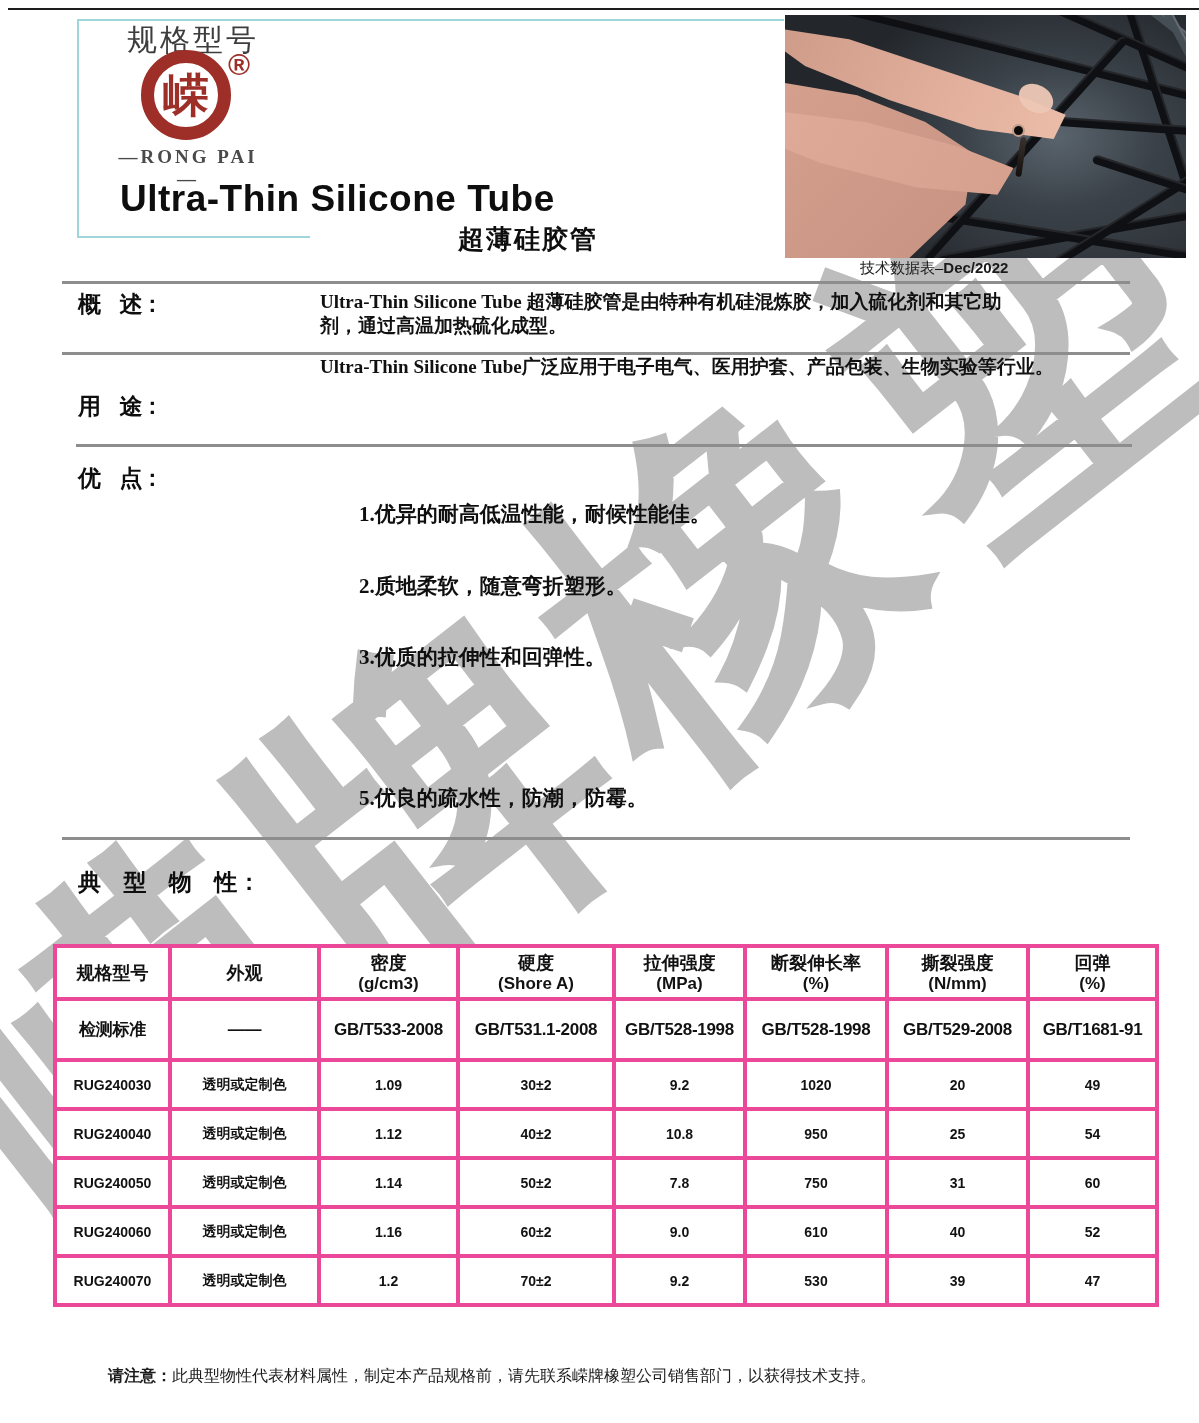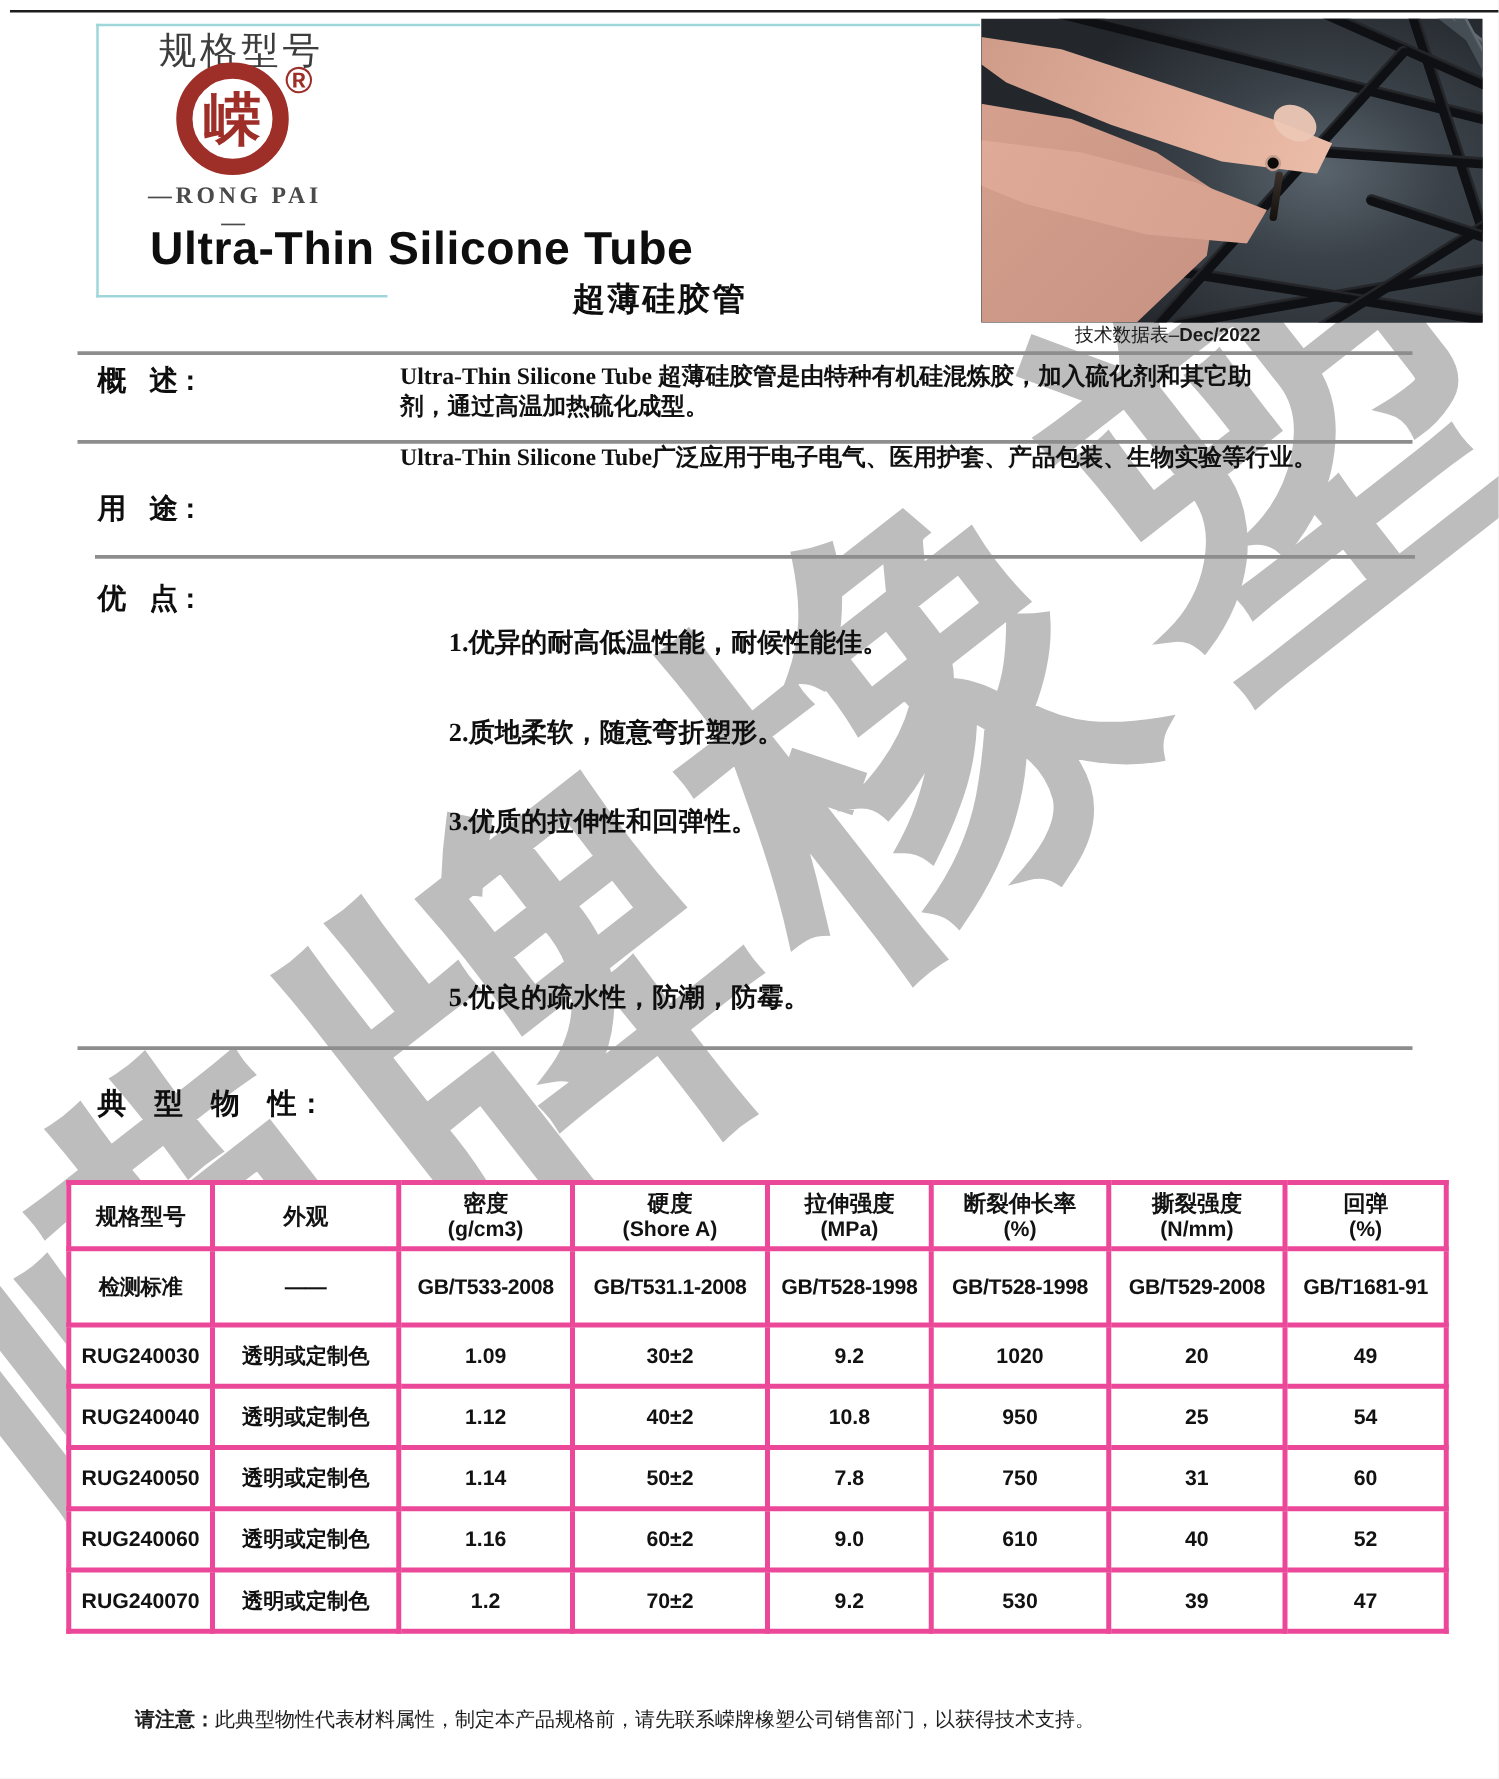--- a/index.html
+++ b/index.html
@@ -84,21 +84,21 @@
   table.props th, table.props td {
     border:4px solid #ec4899; text-align:center; vertical-align:middle;
     padding:0; color:#121212; overflow:hidden;
   }
   tr.r-head { height:53px; }
   tr.r-std  { height:61px; }
   tr.r-data { height:49px; }
   .col-title { font-size:18px; font-weight:800; line-height:22px; }
   .col-unit  { font-size:17px; font-weight:700; line-height:20px; }
   tr.r-std td  { font-size:17px; font-weight:700; letter-spacing:-0.3px; }
-  tr.r-data td { font-size:17px; font-weight:600; }
+  tr.r-data td { font-size:14px; font-weight:600; }
   tr.r-data td:first-child { font-weight:700; }
 
   .footnote { left:108px; top:1366px; font-size:16px; color:#1c1c1c; }
   .footnote b { font-weight:800; }
 
   
   .photo {
     left:785px; top:15px; width:401px; height:243px; overflow:hidden;
     background:
       radial-gradient(ellipse 220px 160px at 68% 50%, #5a646d 0%, #3a4148 45%, rgba(0,0,0,0) 100%),

